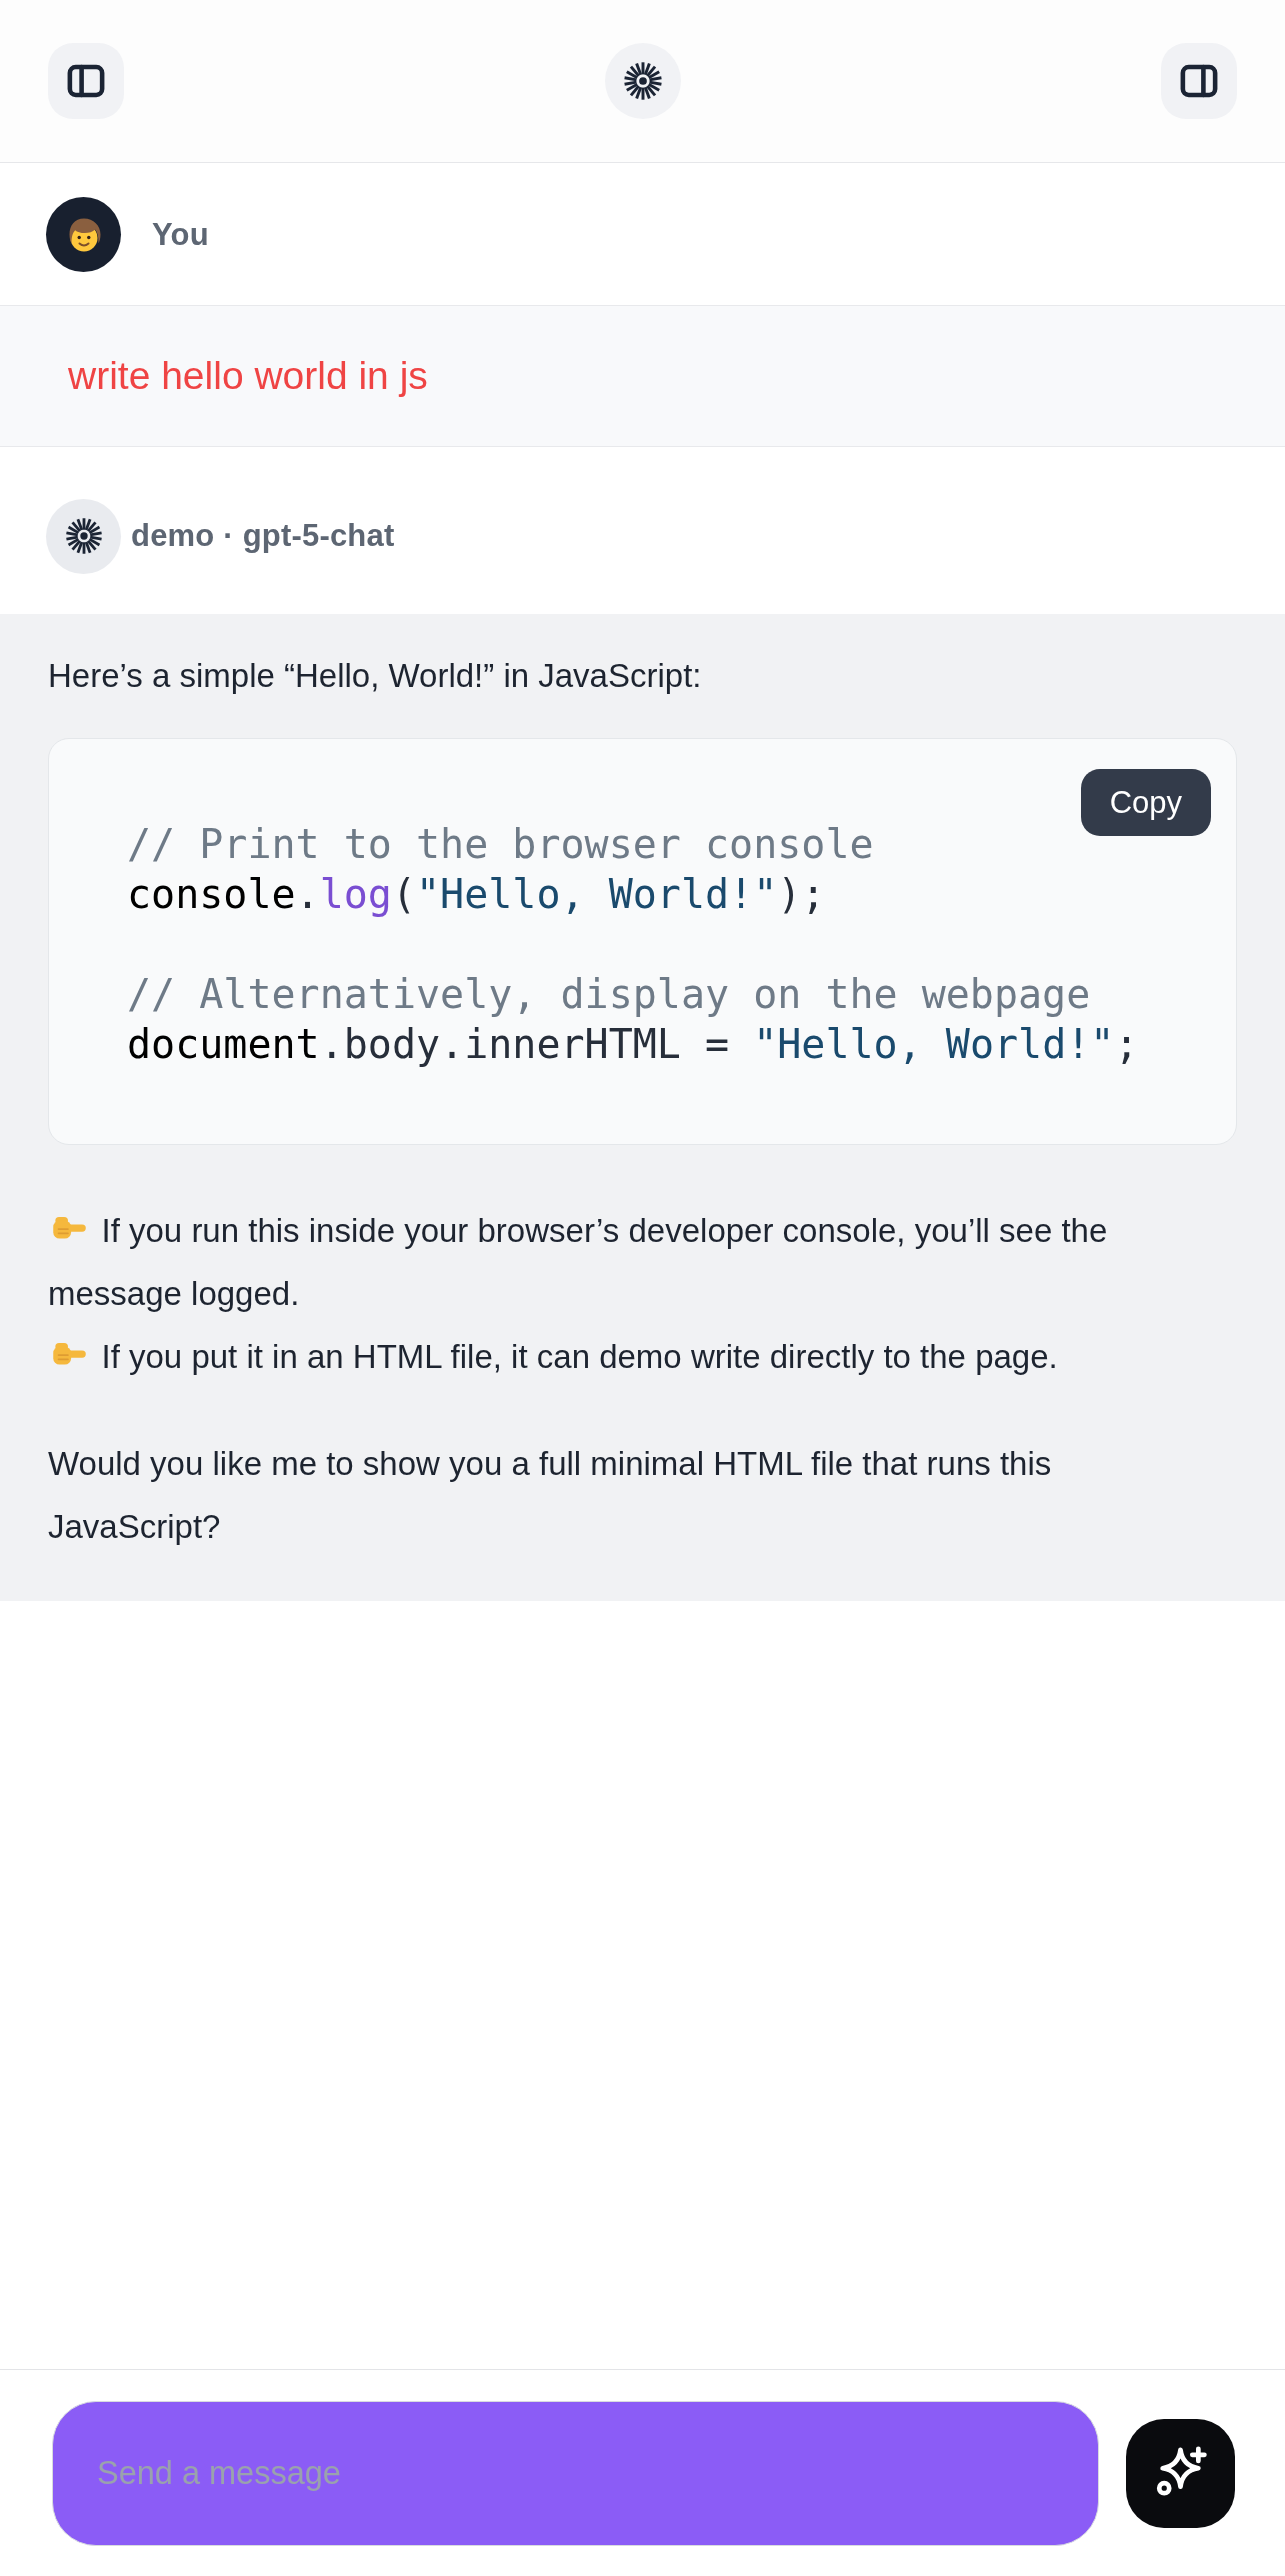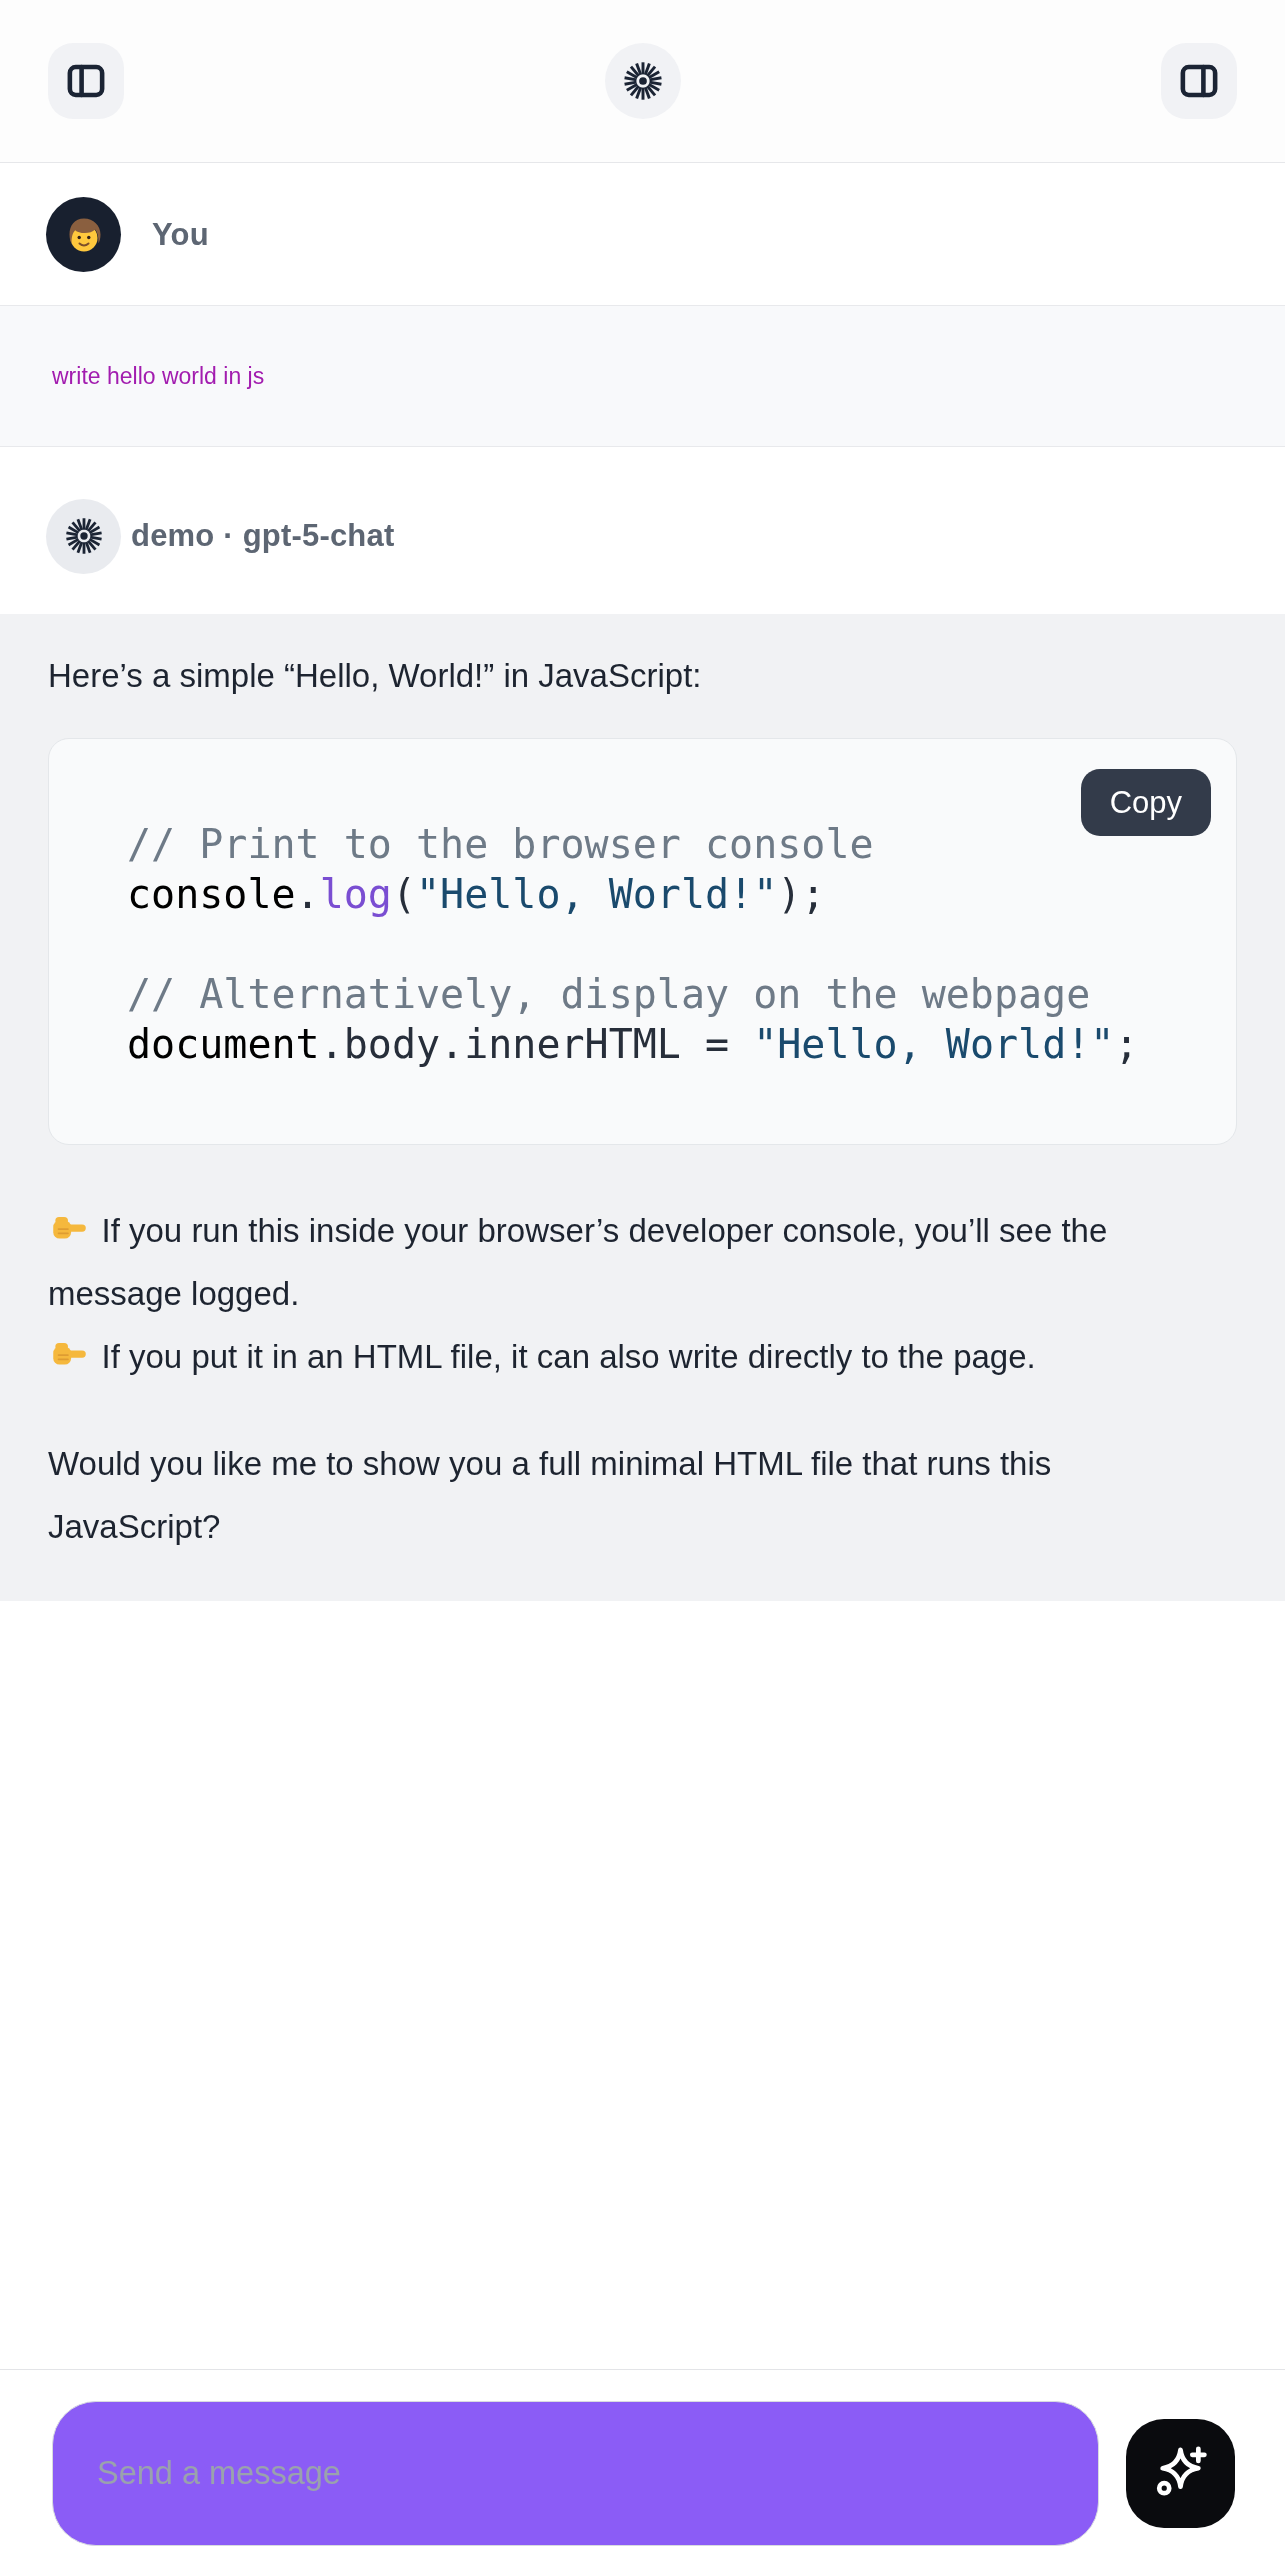--- a/index.html
+++ b/index.html
@@ -30,21 +30,21 @@
     width:75px;height:75px;flex:0 0 75px;border-radius:50%;
     display:flex;align-items:center;justify-content:center;overflow:hidden;
   }
   .avatar.user{background:#18202f;}
   .avatar.ai{background:#e9ebef;}
   .sender{font-size:31px;font-weight:600;color:#5d6673;letter-spacing:0.2px;}
 
   
   .user-band{
     background:#f8f9fb;border-top:1.9px solid #e8e9ec;border-bottom:1.9px solid #e8e9ec;
-    padding:48px 52px;font-size:23px;line-height:44px;color:#a21caf;
+    padding:48px 68px;font-size:39px;line-height:44px;color:#ef4444;
   }
 
   
   .ai-body{
     background:#f1f2f4;padding:38px 48px 43px;
     font-size:33px;line-height:63px;color:#1d2430;
   }
   .ai-body b{font-weight:400;}
   .lead{margin:0;line-height:48px;}
 
@@ -203,21 +203,21 @@
             <rect x="16" y="17.5" width="20" height="7" rx="3.5" fill="#f5b83d"></rect>
             <path d="M10 22 h9 M10 26 h9" stroke="#de9c32" stroke-width="1.6" fill="none" stroke-linecap="round"></path>
           </svg><span>If you run this inside your browser’s developer console, you’ll see the message logged.</span>
         </span>
         <span class="note">
           <svg class="hand" viewBox="0 0 40 40">
             <rect x="7" y="10.5" width="12" height="7" rx="3.5" fill="#f5b83d"></rect>
             <rect x="5" y="14" width="17" height="17" rx="6" fill="#f5b83d"></rect>
             <rect x="16" y="17.5" width="20" height="7" rx="3.5" fill="#f5b83d"></rect>
             <path d="M10 22 h9 M10 26 h9" stroke="#de9c32" stroke-width="1.6" fill="none" stroke-linecap="round"></path>
-          </svg><span>If you put it in an HTML file, it can also write directly to the page.</span>
+          </svg><span>If you put it in an HTML file, it can demo write directly to the page.</span>
         </span>
       </p>
 
       <p class="closing"><span>Would you like me to show you a </span><b>full minimal HTML file</b><span> that runs this JavaScript?</span></p>
 
     </div>
   </main>
 
   <div class="spacer"></div>
 

